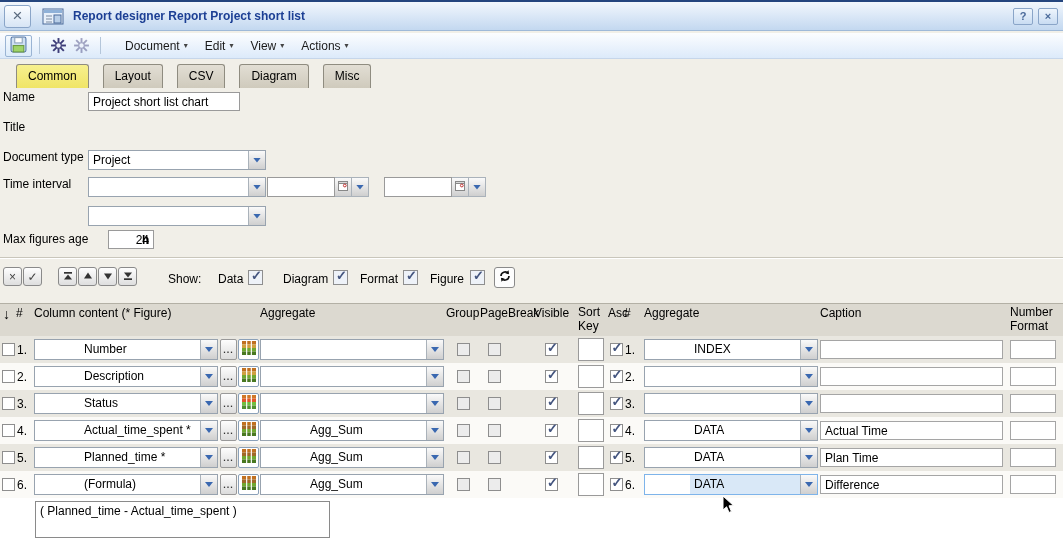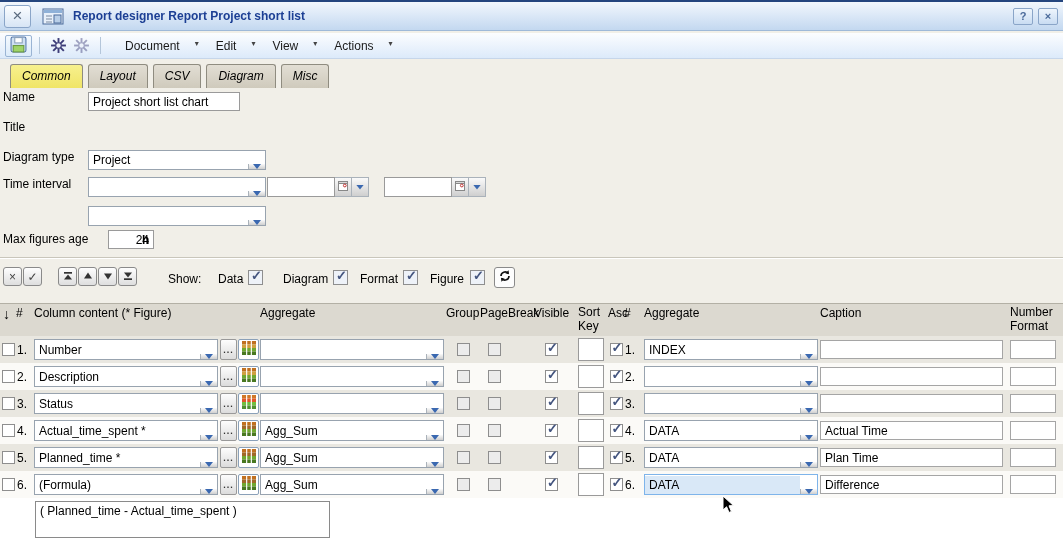--- a/index.html
+++ b/index.html
@@ -23,34 +23,34 @@
 
   
   .toolbar { position:absolute; top:33px; left:0; right:0; height:26px;
     background:linear-gradient(#fcfdff,#dceafa); border-bottom:1px solid #c6d6ea;
     display:flex; align-items:center; }
   .save-btn { margin-left:5px; width:27px; height:22px; border:1px solid #9ab4d4; border-radius:2px;
     background:linear-gradient(#f4f9fe,#dcebfa); display:flex; align-items:center; justify-content:center; }
   .vsep { width:1px; height:17px; background:#b4c6da; margin:0 7px; }
   .burst { display:flex; margin:0 3px; }
   .burst.disabled { opacity:.45; }
-  .menu { margin-left:17px; display:flex; align-items:flex-start; gap:15px; color:#1a1a1a; }
+  .menu { margin-left:17px; display:flex; align-items:center; gap:4px; color:#1a1a1a; }
   .caret { font-size:8px; color:#444; }
 
   
-  .tabstrip { position:absolute; top:64px; left:10px; display:flex; gap:5px;font-style:italic; }
+  .tabstrip { position:absolute; top:64px; left:16px; display:flex; gap:14px; }
   .tab { padding:4px 11px 5px; background:linear-gradient(#e2ded4,#cfcabc); border:1px solid #8f8c80;
     border-bottom:none; border-radius:3px 3px 0 0; }
   .tab.active { background:linear-gradient(#f7f08e,#f0e567); }
 
   
   .flabel { position:absolute; left:3px; }
   .txt { position:absolute; height:19px; border:1px solid #9a9a9a; background:#fff; padding:1px 4px;
     font-family:inherit; font-size:12px; }
-  .sel { display:flex; border:1px solid #98a3af; background:#fff; height:20px;align-items:flex-end; }
+  .sel { display:flex; border:1px solid #98a3af; background:#fff; height:20px; }
   .sel-text { flex:1; padding:2px 4px; white-space:nowrap; overflow:hidden; }
   .sel-btn { width:17px; background:linear-gradient(#fafafa,#cfcfcf); border-left:1px solid #aab2ba;
     display:flex; align-items:center; justify-content:center; }
   .chev { width:8px; height:5px; background:#3a68b0; clip-path:polygon(0 0,50% 100%,100% 0); }
   .sel.abs { position:absolute; }
   .sel.focused { border-color:#7eb4ea; }
   .sel.focused .sel-text { background:#d9e8f7; }
   .datebox { position:absolute; display:flex; height:20px; }
   .date-input { width:68px; border:1px solid #9a9a9a; background:#fff; height:20px; font-size:12px; padding:1px 3px; }
   .icon-btn { width:17px; height:20px; background:linear-gradient(#fafafa,#cfcfcf); border:1px solid #aab2ba;
@@ -78,21 +78,21 @@
   .gridcols { display:grid;
     grid-template-columns:16px 18px 186px 18px 22px 186px 34px 54px 44px 30px 16px 20px 176px 190px 50px; }
   .thead { background:#dcd9d0; min-height:32px; padding-top:2px; align-items:start; }
   .th { white-space:nowrap; overflow:visible; }
   .th.wrap { white-space:normal; line-height:1.15; }
   .trow { height:27px; align-items:center; }
   .trow.odd { background:#e9e7e0; }
   .trow.even { background:#fbfaf7; }
   .rnum { padding-left:1px; }
   .selwrap { padding:0 2px 0 0; }
-  .selwrap .sel { width:100%; height:21px; }
+  .selwrap .sel { width:100%; height:21px;padding-left:45px; }
   .cbcell { display:flex; justify-content:center; }
   .dots { width:17px; height:21px; border:1px solid #999; border-radius:2px;
     background:linear-gradient(#fdfdfd,#dcdcdc); font-size:9px; font-weight:bold; color:#333;
     letter-spacing:1px; line-height:8px; font-family:inherit; }
   .gridbtn { width:21px; height:21px; border:1px solid #8aa0b8; background:#fff; border-radius:2px;
     display:flex; align-items:center; justify-content:center; padding:0; }
   .sortkey { width:26px; height:23px; border:1px solid #9a9a9a; background:#fff; font-size:12px; }
   .cap { width:183px; height:19px; border:1px solid #a5a5a5; background:#fff; font-size:12px; padding:1px 4px; }
   .numfmt { width:46px; height:19px; border:1px solid #a5a5a5; background:#fff; font-size:12px; }
   .sort-arrow { font-size:14px; font-weight:bold; padding-left:3px; }
@@ -183,21 +183,21 @@
     <div class="tab">CSV</div>
     <div class="tab">Diagram</div>
     <div class="tab">Misc</div>
   </div>
 
   <span class="flabel" style="top:90px">Name</span>
   <input class="txt" style="left: 88px; top: 92px; width: 152px;" value="Project short list chart">
 
   <span class="flabel" style="top:120px">Title</span>
 
-  <span class="flabel" style="top:150px">Diagram type</span>
+  <span class="flabel" style="top:150px">Document type</span>
   <span class="sel abs" style="left:88px; top:150px; width:178px">
     <span class="sel-text">Project</span>
     <span class="sel-btn">
         <span class="chev"></span>
       </span>
   </span>
 
   <span class="flabel" style="top:177px">Time interval</span>
   <span class="sel abs" style="left:88px; top:177px; width:178px">
     <span class="sel-text"></span>

